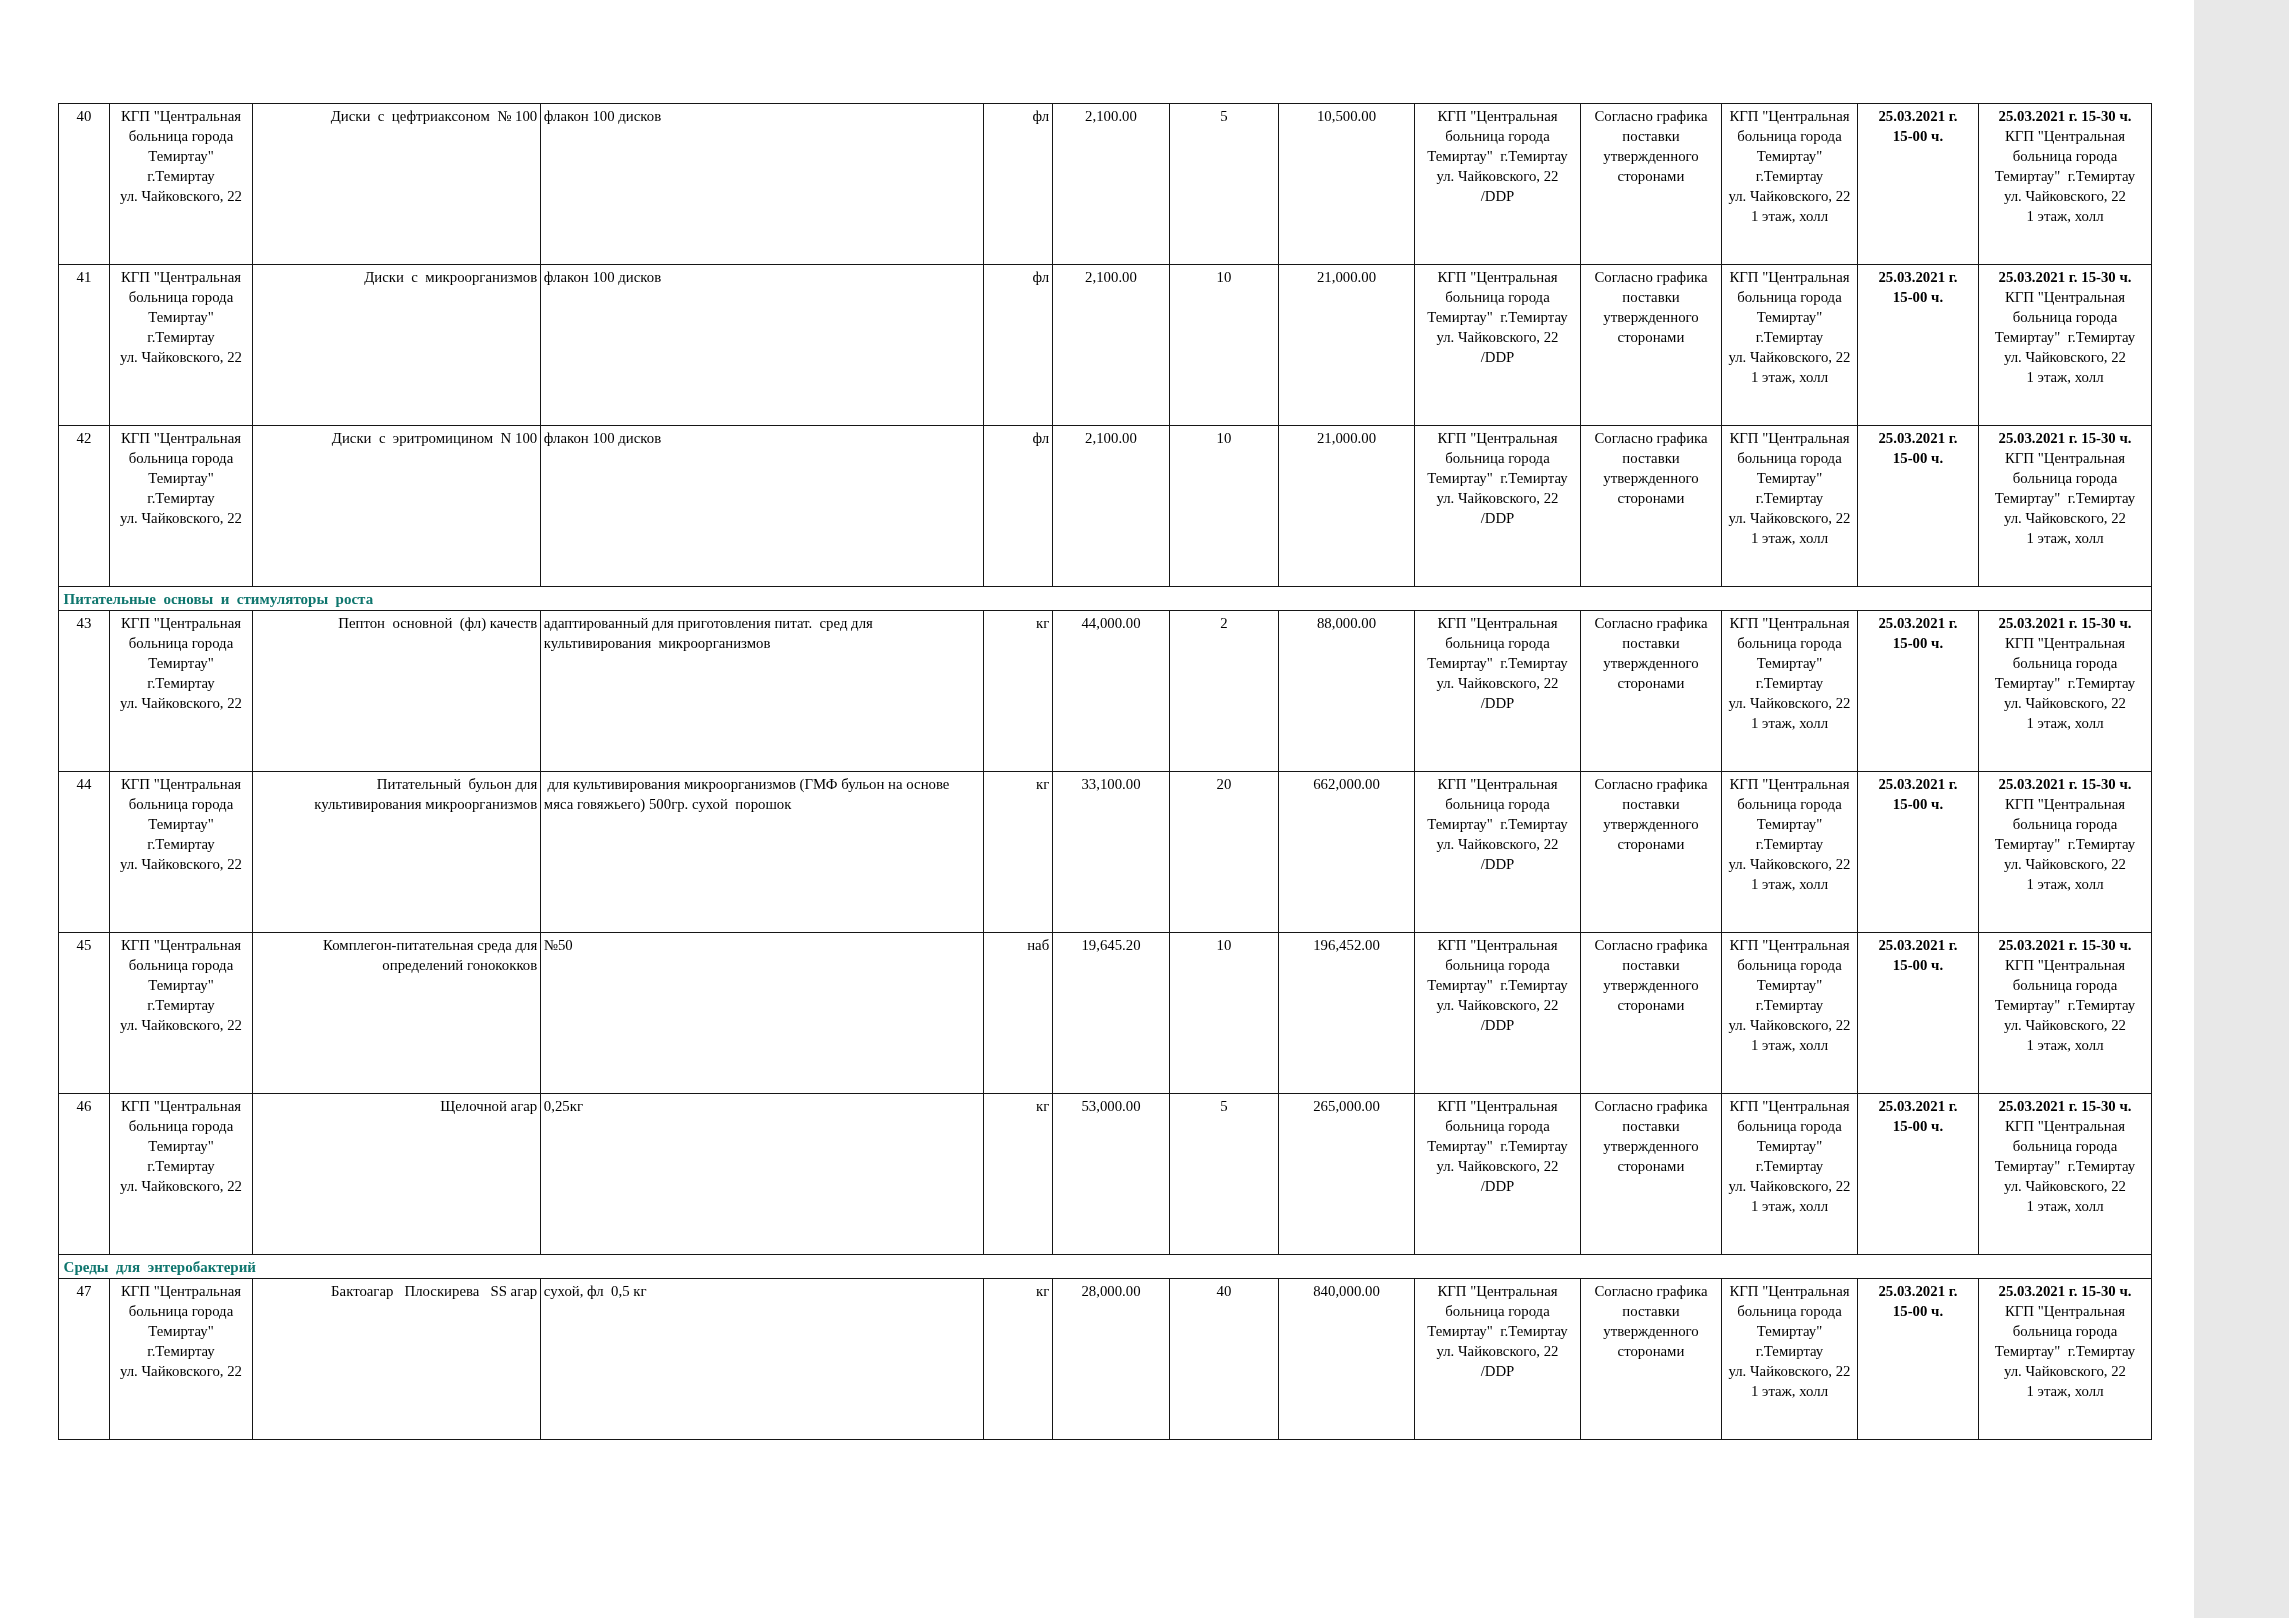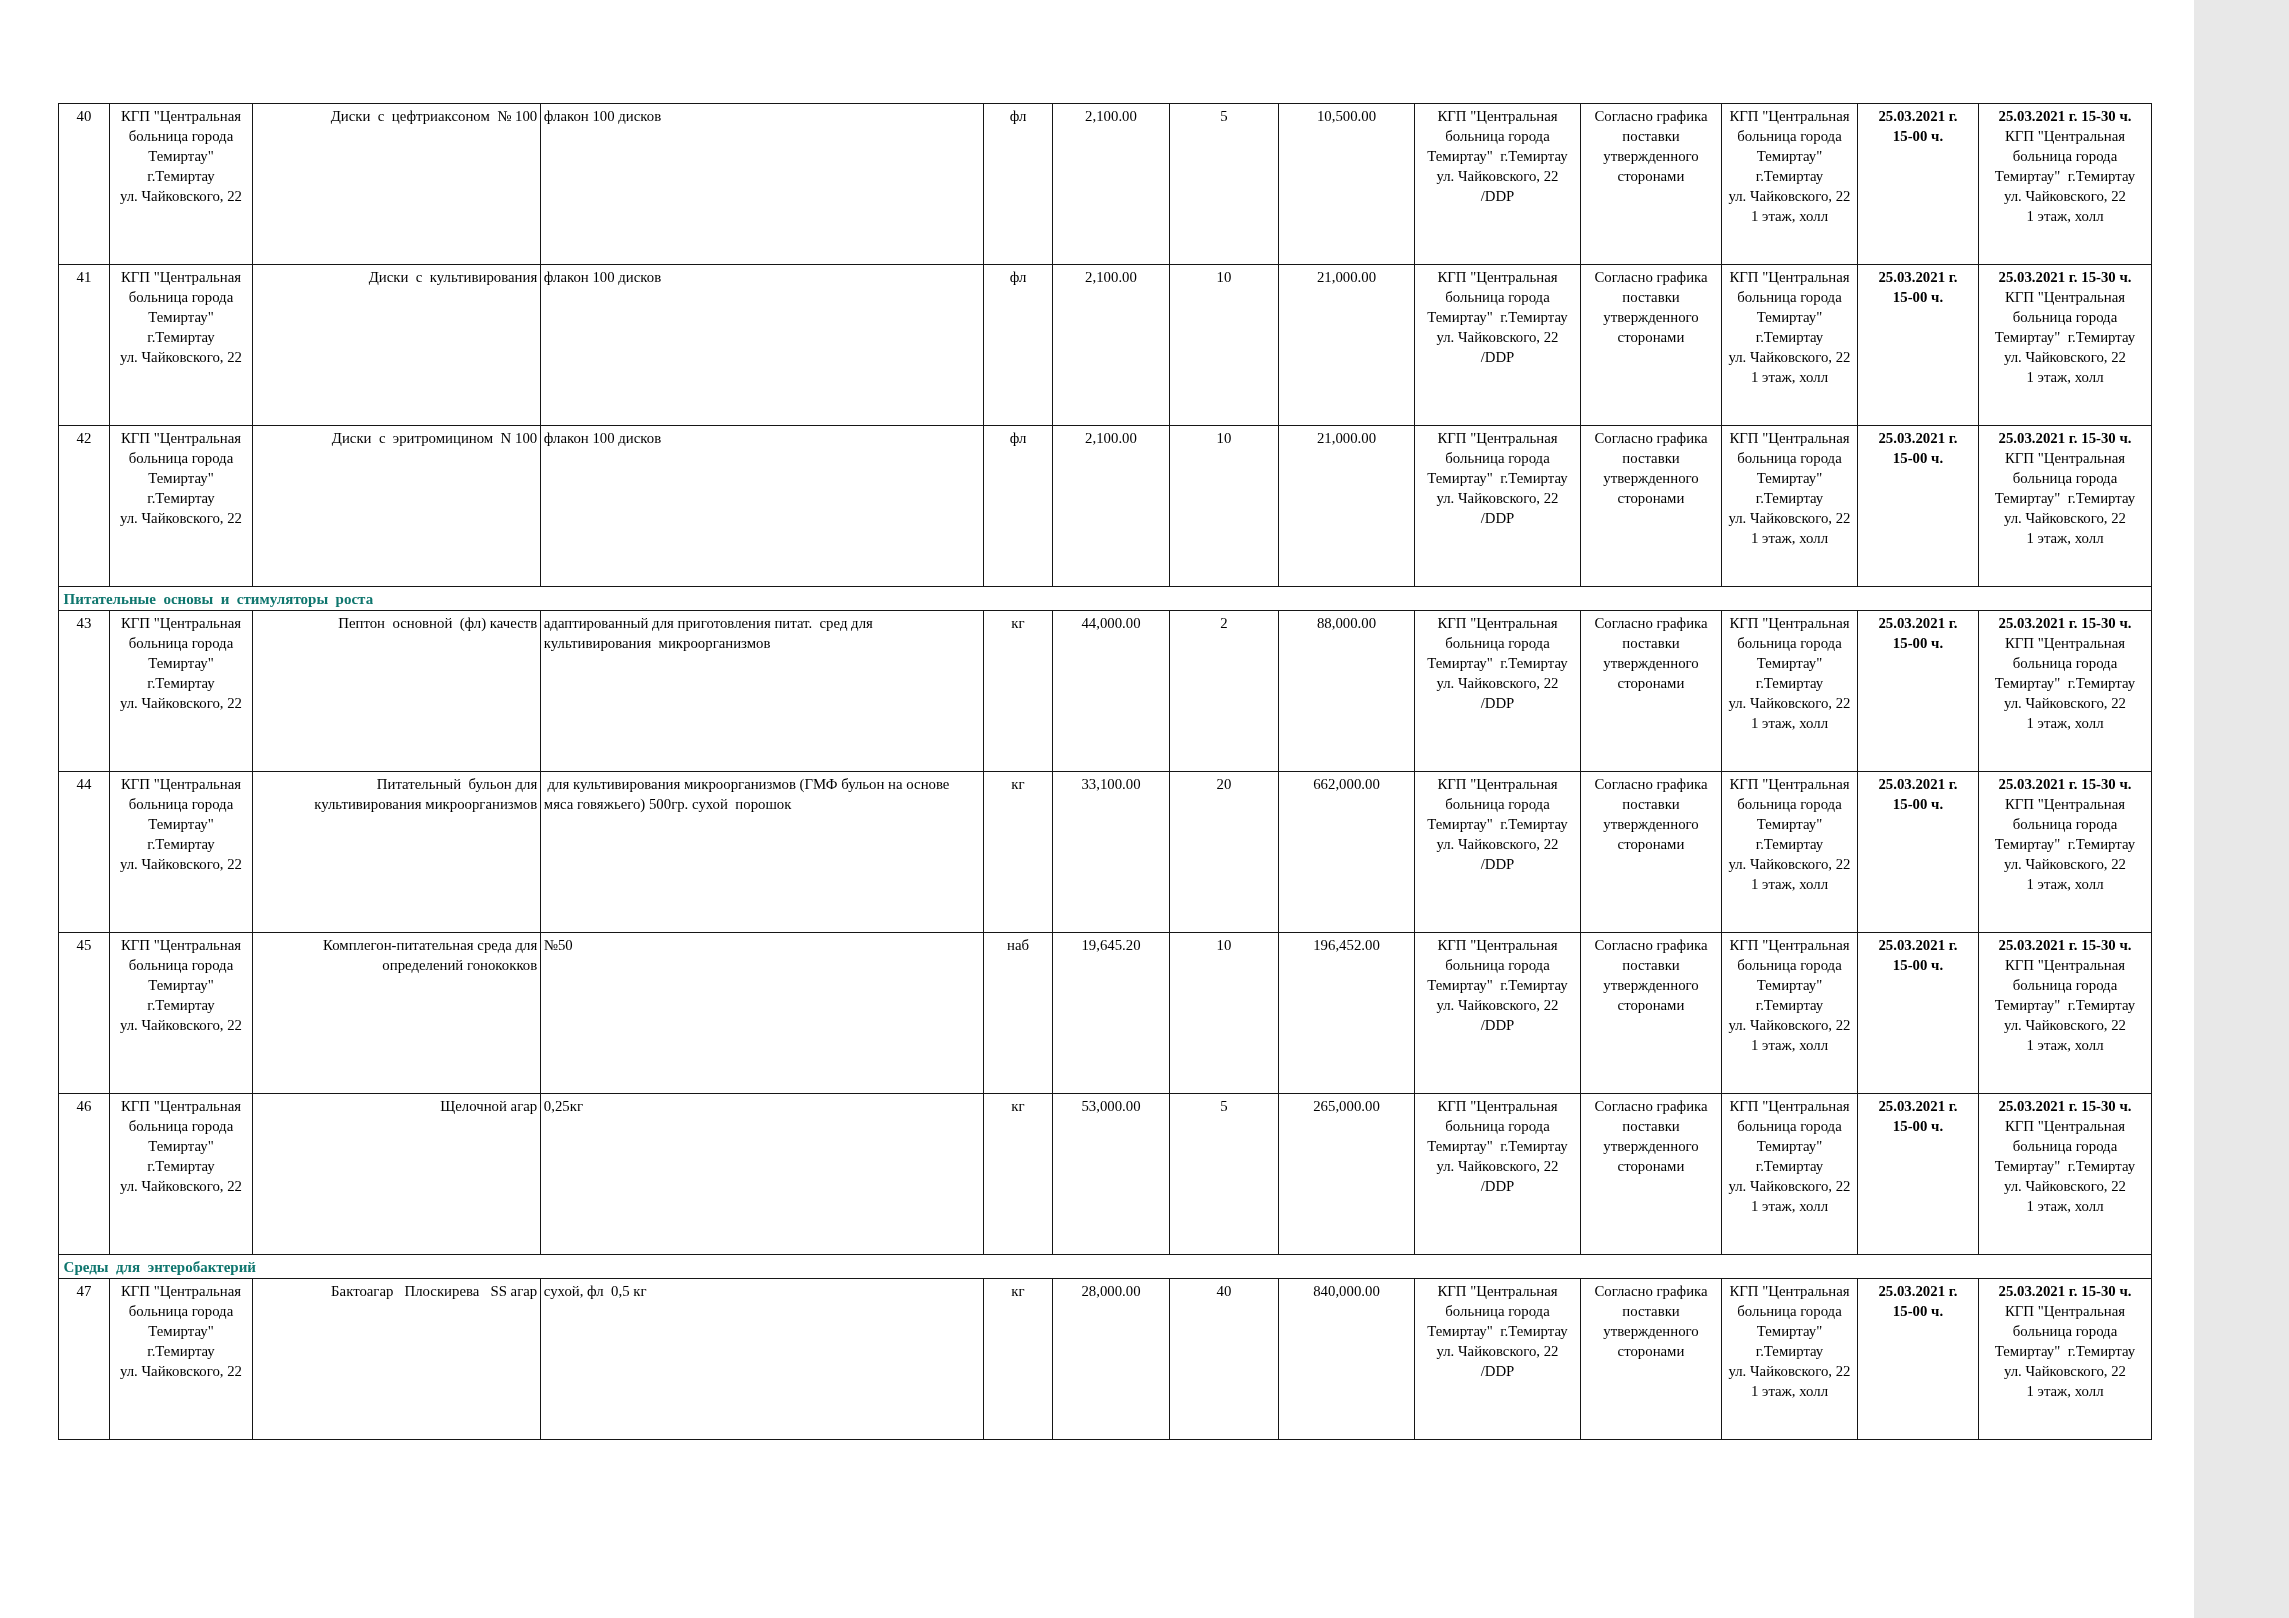--- a/index.html
+++ b/index.html
@@ -28,21 +28,21 @@
     padding: 1.8px 2.8px;
     overflow: hidden;
     word-wrap: break-word;
   }
   tr.item { height: 161px; }
   tr.sec  { height: 24px; }
   .c-no   { text-align: center; }
   .c-addr { text-align: center; white-space: pre-wrap; }
   .c-name { text-align: right; white-space: pre-wrap; padding: 1.8px 4.6px 1.8px 3.7px; }
   .c-spec { text-align: left; white-space: pre-wrap; padding: 1.8px 4.6px 1.8px 3.7px; }
-  .c-unit { text-align: center; }
+  .c-unit { text-align: right; }
   .c-num  { text-align: center; margin-left: 36px; }
   .c-date { text-align: center; white-space: pre-wrap; font-weight: bold; }
   .c-last { text-align: center; }
   .c-last .d2-head { font-weight: bold; white-space: pre-wrap; }
   .c-last .d2-rest { white-space: pre-wrap; }
   tr.sec td.sec-cell {
     color: #0f766e;
     font-weight: bold;
     font-size: 15px;
     line-height: 20px;
@@ -114,21 +114,21 @@
         </td>
       </tr>
 
       <tr class="item">
         <td class="c-no">41</td>
         <td class="c-addr">КГП "Центральная
 больница города
 Темиртау"
 г.Темиртау
 ул. Чайковского, 22</td>
-        <td class="c-name">Диски  с  культивирования</td>
+        <td class="c-name">Диски  с  микроорганизмов</td>
         <td class="c-spec">флакон 100 дисков</td>
         <td class="c-unit">фл</td>
         <td class="c-num">2,100.00</td>
         <td class="c-num">10</td>
         <td class="c-num">21,000.00</td>
         <td class="c-addr">КГП "Центральная
 больница города
 Темиртау"  г.Темиртау
 ул. Чайковского, 22
 /DDP</td>

